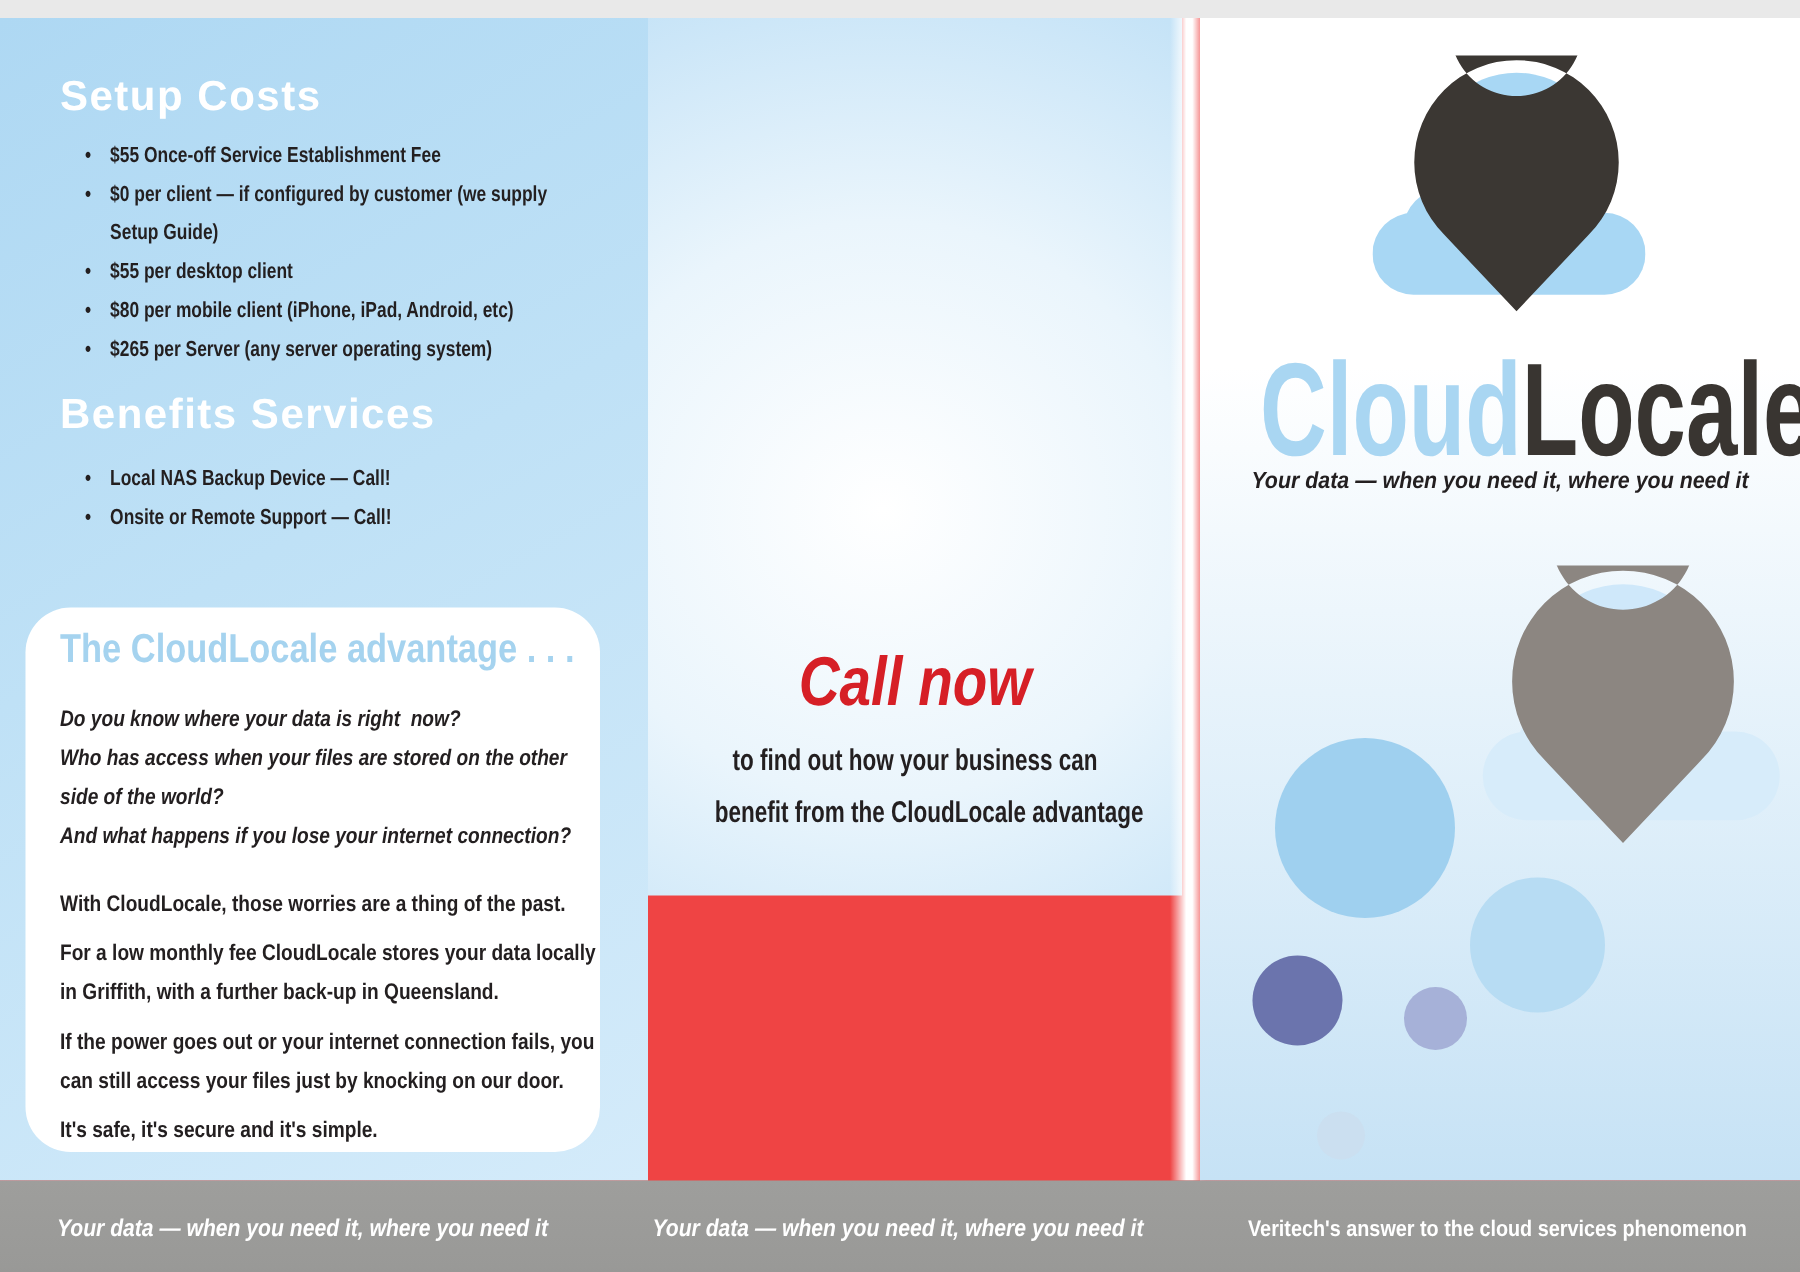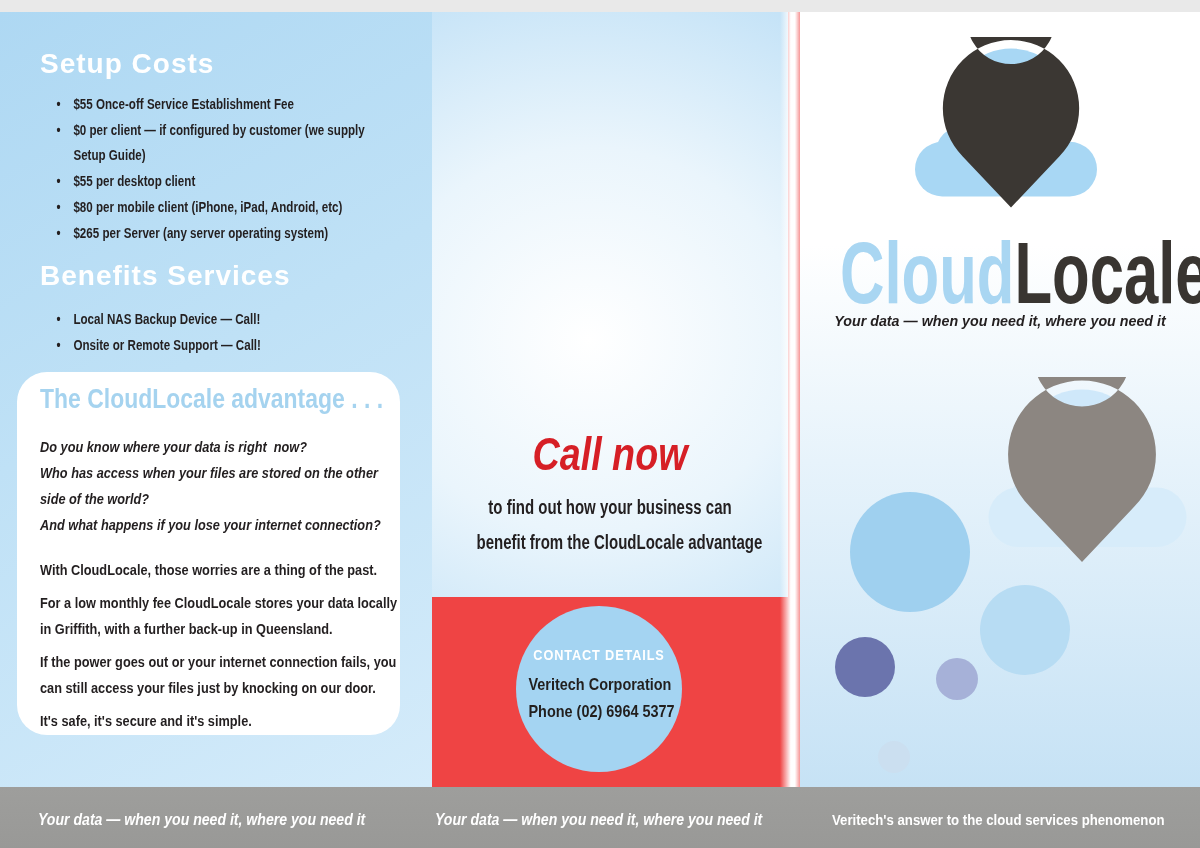--- a/index.html
+++ b/index.html
@@ -26,21 +26,21 @@
   .blist{list-style:none;margin:0;padding:0;transform:scaleX(.8);transform-origin:0 0;}
   .blist li{position:relative;padding-left:23px;font-size:14.5px;font-weight:bold;line-height:25.7px;}
   .blist li::before{content:"\2022";position:absolute;left:2px;top:0;}
 
   .setup-heading{left:40px;top:36px;}
   .setup-list{left:55px;top:80px;width:460px;}
   .optional-heading{left:40px;top:248px;}
   .optional-list{left:55px;top:295px;width:460px;}
 
   
-  .advantage-box{left:17px;top:360px;width:383px;height:363px;background:#fff;border-radius:30px;}
+  .advantage-box{left:17px;top:393px;width:383px;height:363px;background:#fff;border-radius:30px;}
   .adv-heading{left:23px;top:12px;font-size:27px;font-weight:bold;color:#a5d3ef;white-space:nowrap;
     transform:scaleX(.85);transform-origin:0 0;}
   .adv-questions{left:23px;top:62px;transform:scaleX(.85);transform-origin:0 0;}
   .adv-questions .ln{font-size:15px;font-weight:bold;font-style:italic;line-height:26px;}
   .adv-paragraphs{left:23px;top:185px;transform:scaleX(.85);transform-origin:0 0;}
   .adv-paragraphs p{margin:0 0 7px 0;}
   .adv-paragraphs .ln{font-size:15px;font-weight:bold;line-height:26px;}
 
   
   .benefits-card{left:433px;top:33px;width:325px;height:340px;background:#fff;border-radius:32px;}
@@ -207,25 +207,20 @@
           </li>
       </ul>
     </div>
 
     <div class="abs cta-headline">Call now</div>
     <div class="abs cta-sub">
       <span class="ln">to find out how your business can</span>
       <span class="ln">benefit from the CloudLocale advantage</span>
     </div>
 
-    <div class="abs contact-circle">
-      <div class="contact-label">CONTACT DETAILS</div>
-      <div class="contact-line">Veritech Corporation</div>
-      <div class="contact-line">Phone (02) 6964 5377</div>
-    </div>
   </div>
 
   <div class="fold"></div>
 
   <div class="panel-right">
 
     <svg class="abs" style="left:115px;top:103px;" width="182" height="82" viewBox="0 0 180 80">
       <g fill="#a8d7f4">
           <circle cx="48" cy="38" r="28"></circle>
           <circle cx="102" cy="32" r="32"></circle>

